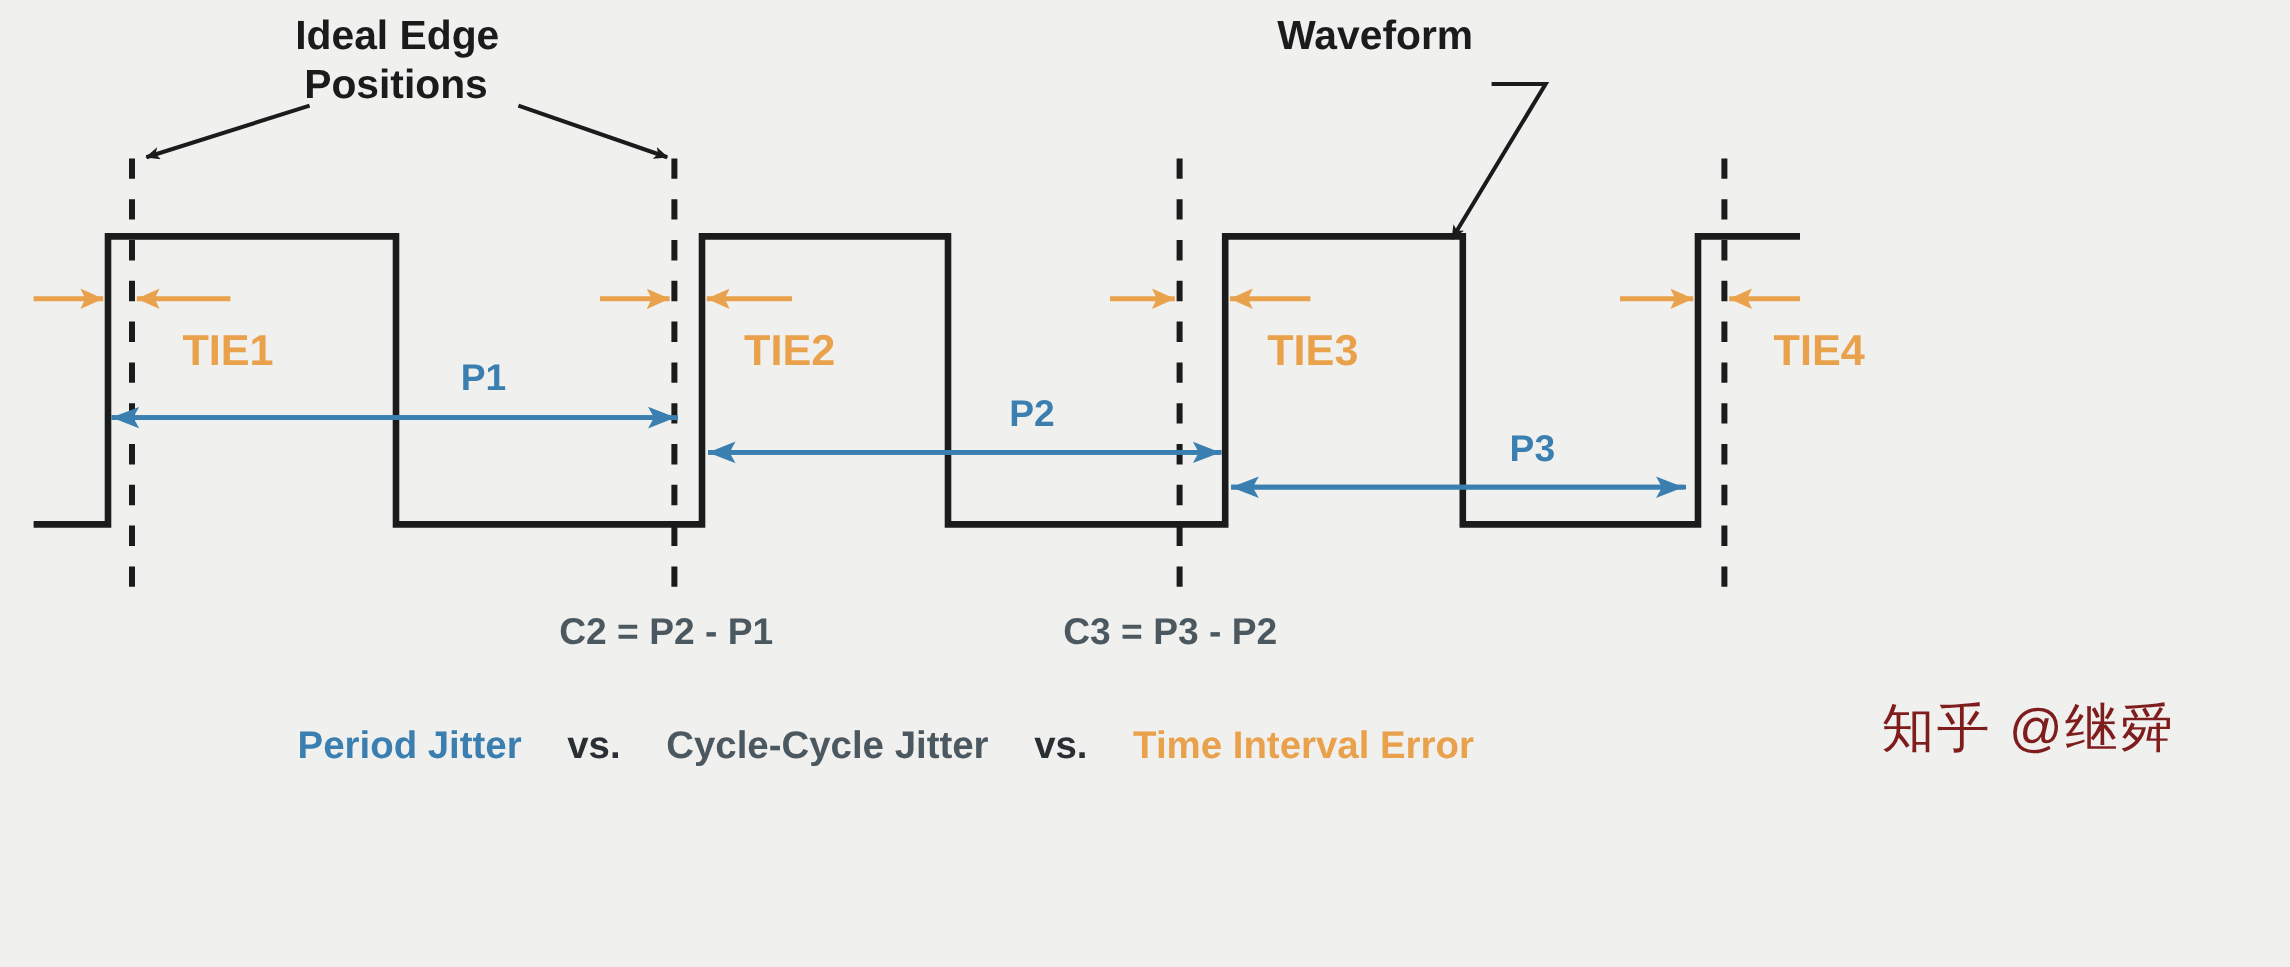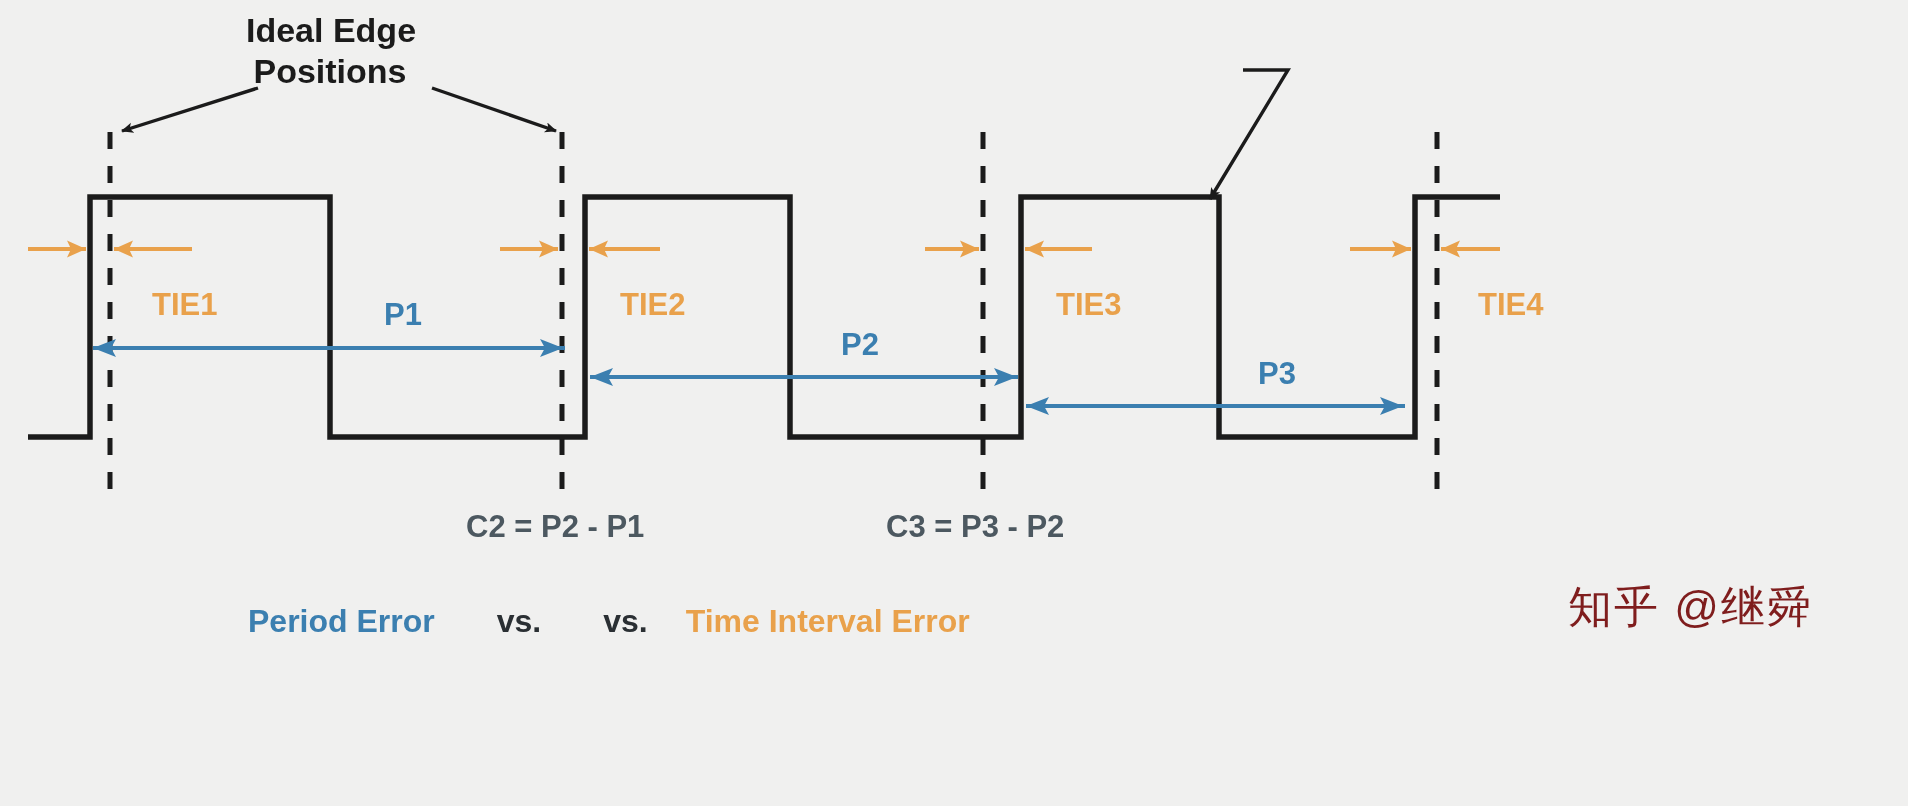--- a/index.html
+++ b/index.html
@@ -7,28 +7,28 @@
     width:1908px;height:806px;
     background:#f0f0ef;
     font-family:"Liberation Sans","DejaVu Sans",sans-serif;
     overflow:hidden;
     position:relative;
   }
   #stage{position:absolute;left:0;top:0;width:1908px;height:610px;}
   svg.layer{position:absolute;left:0;top:0;width:1908px;height:806px;}
   .txt{position:absolute;white-space:nowrap;}
   .annot{font-size:34px;font-weight:600;color:#1b1b1b;line-height:41px;text-align:center;}
-  .tie-label{font-size:31px;font-weight:600;color:#e9a14b;margin-top:16px;}
+  .tie-label{font-size:36px;font-weight:600;color:#e9a14b;}
   .p-label{font-size:31px;font-weight:600;color:#3b7fb0;}
   .c-label{font-size:31px;font-weight:600;color:#4c5860;}
   .legend{font-size:32px;font-weight:600;}
   .legend.blue{color:#3b7fb0;}
   .legend.gray{color:#4c5860;}
   .legend.orange{color:#e9a14b;}
-  .legend.vs{color:#2a2f33;margin-left:24px;}
+  .legend.vs{color:#2a2f33;}
   .watermark{font-size:44px;color:#7f1d1d;font-weight:500;letter-spacing:2px;}
 </style>
 </head>
 <body>
 
 <div id="stage">
 
   <svg class="layer" viewBox="0 0 1908 806">
     <defs>
       <marker id="blkArrow" markerWidth="13" markerHeight="13" refX="11" refY="5.2" orient="auto" markerUnits="userSpaceOnUse">
@@ -85,36 +85,38 @@
       <line x1="1026" y1="406" x2="1403" y2="406" marker-end="url(#blueR)"></line>
     </g>
   </svg>
 
   <div class="txt annot" style="left:246px;top:10px;width:168px;">
     <div>Ideal Edge</div>
     <div>Positions</div>
   </div>
 
   <div class="txt annot" style="left:1062px;top:10px;width:168px;">
+    <div>Waveform</div>
   </div>
 
   <div class="txt tie-label" style="left:152px;top:271px;">TIE1</div>
   <div class="txt tie-label" style="left:620px;top:271px;">TIE2</div>
   <div class="txt tie-label" style="left:1056px;top:271px;">TIE3</div>
   <div class="txt tie-label" style="left:1478px;top:271px;">TIE4</div>
 
   <div class="txt p-label" style="left:384px;top:297px;">P1</div>
   <div class="txt p-label" style="left:828px;top:327px;margin-left:13px;">P2</div>
   <div class="txt p-label" style="left:1258px;top:356px;">P3</div>
 
   <div class="txt c-label" style="left:466px;top:509px;">C2 = P2 - P1</div>
   <div class="txt c-label" style="left:886px;top:509px;">C3 = P3 - P2</div>
 
   <div style="position:absolute;left:248px;top:603px;display:flex;align-items:baseline;gap:38px;">
-    <span class="legend blue">Period Error</span>
+    <span class="legend blue">Period Jitter</span>
     <span class="legend vs">vs.</span>
+    <span class="legend gray">Cycle-Cycle Jitter</span>
     <span class="legend vs">vs.</span>
     <span class="legend orange">Time Interval Error</span>
   </div>
 
   <div class="txt watermark" style="left:1568px;top:578px;">知乎 @继舜</div>
 
 </div>
 
 </body></html>

